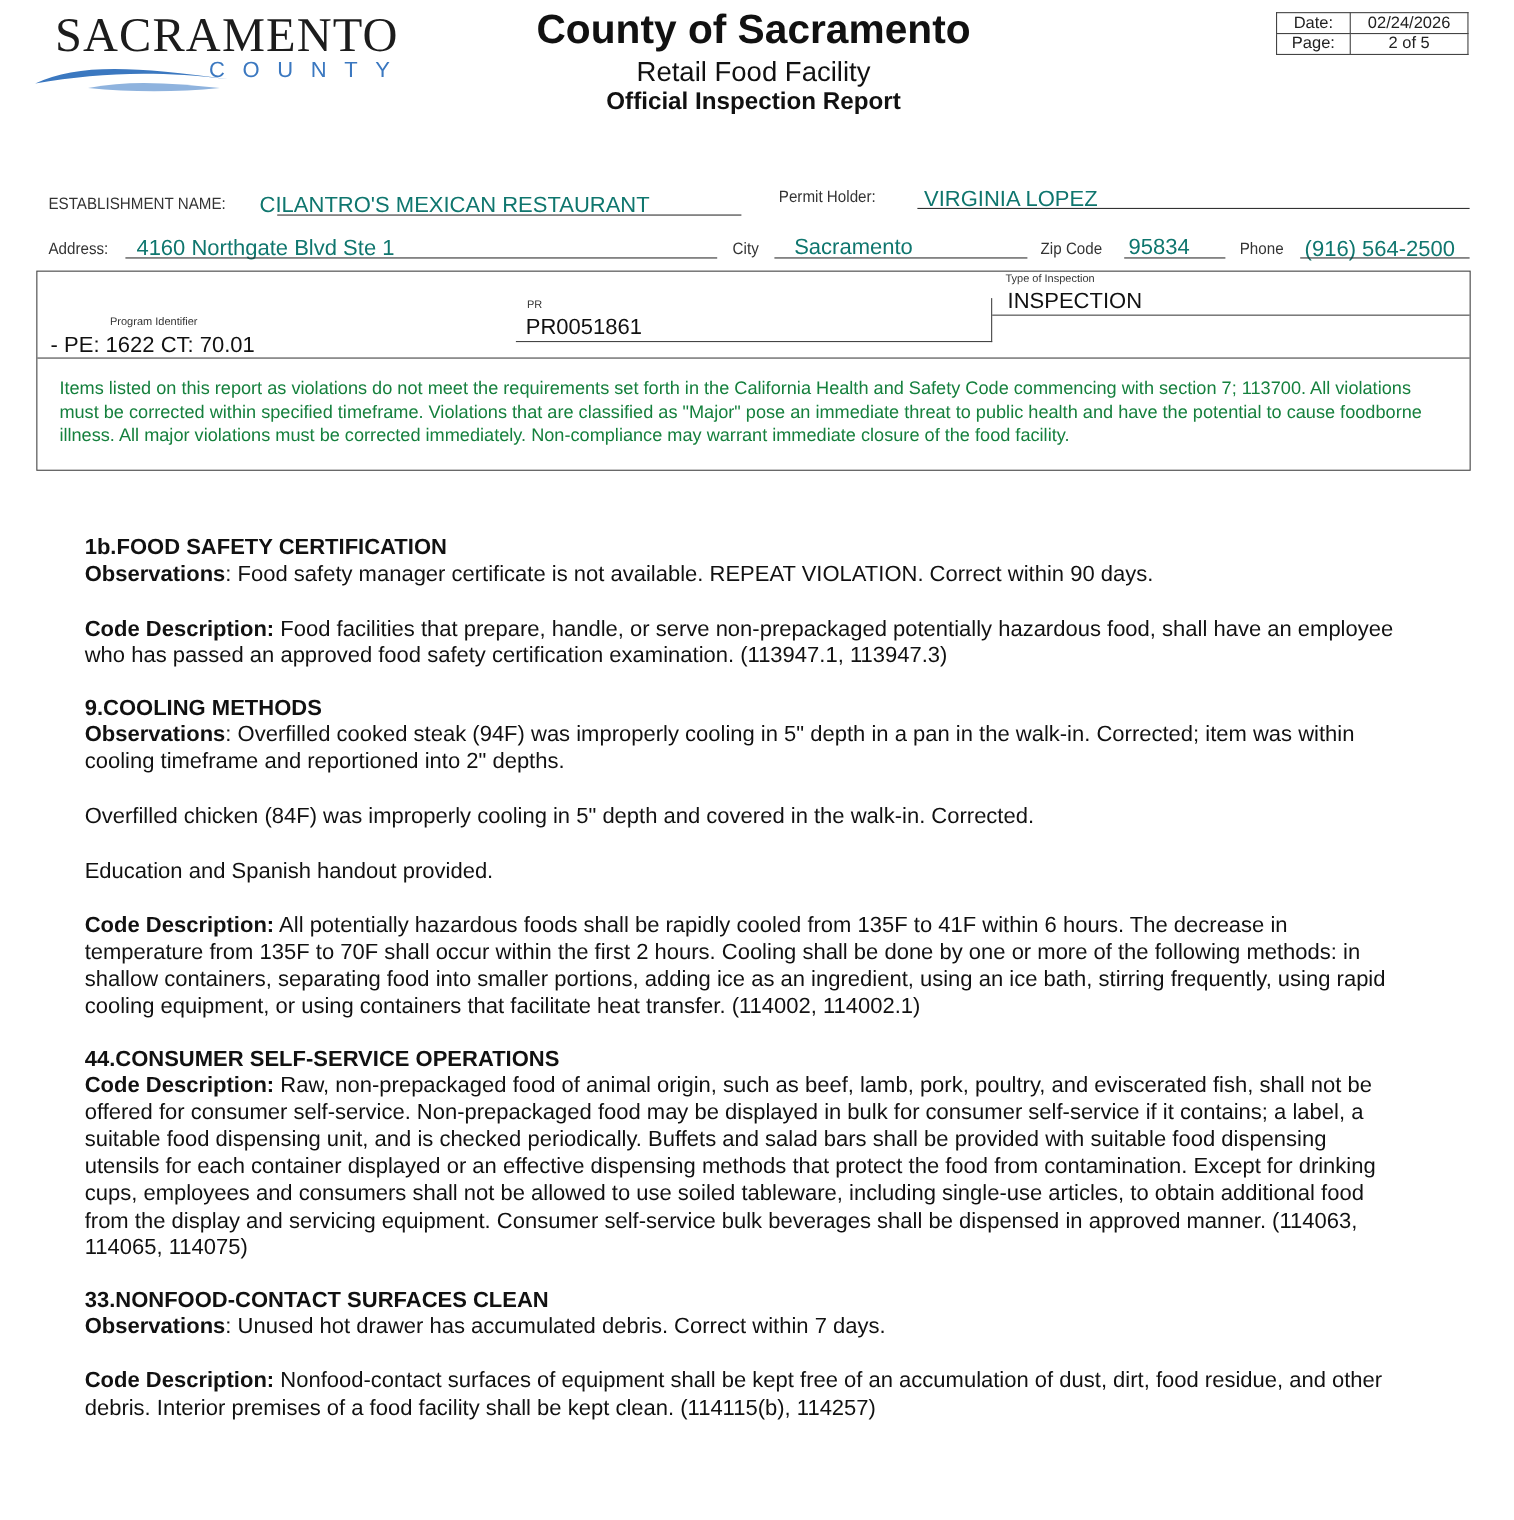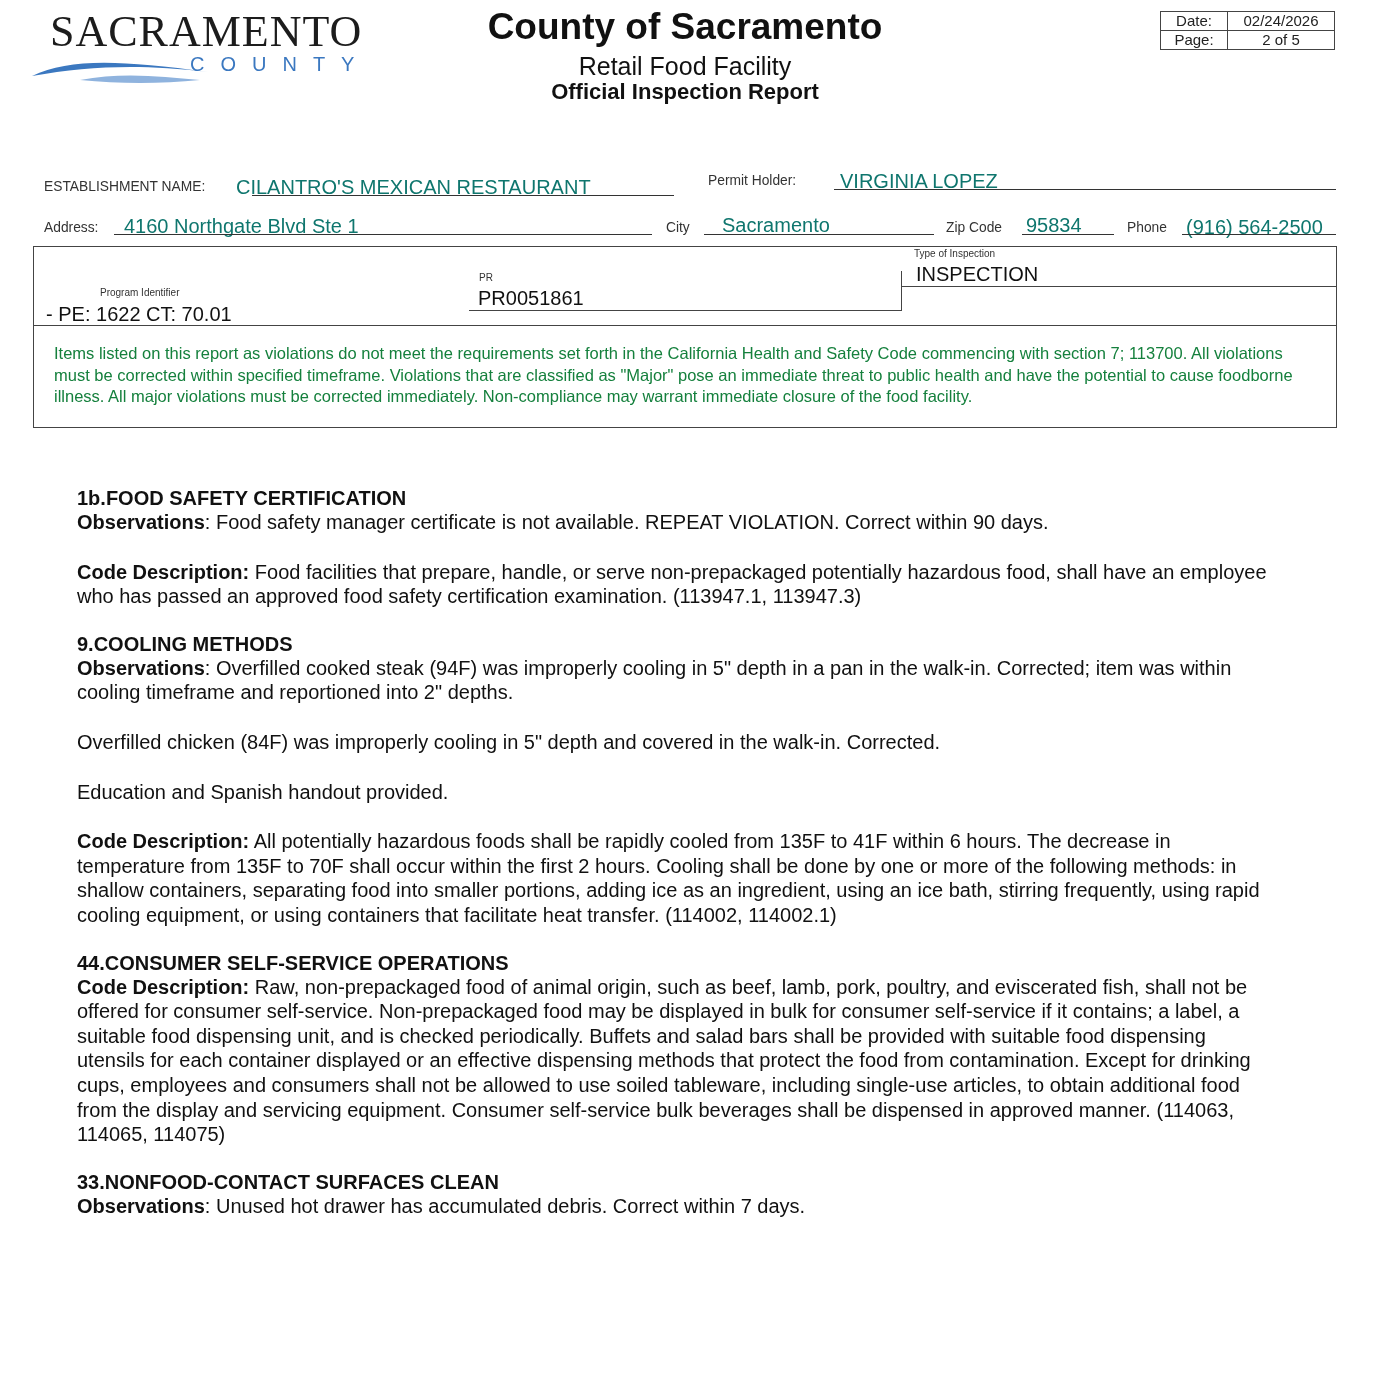--- a/index.html
+++ b/index.html
@@ -125,14 +125,15 @@
       <p class="v-para">Education and Spanish handout provided.</p>
       <p class="v-para"><b>Code Description:</b><span> All potentially hazardous foods shall be rapidly cooled from 135F to 41F within 6 hours.  The decrease in temperature from 135F to 70F shall occur within the first 2 hours. Cooling shall be done  by one or more of the following methods: in shallow containers, separating food into smaller portions, adding ice as an ingredient, using an ice bath, stirring frequently, using rapid cooling equipment, or using containers that facilitate heat transfer. (114002, 114002.1)</span></p>
     </div>
     <div class="violation">
       <div class="v-title">44.CONSUMER SELF-SERVICE OPERATIONS</div>
       <p class="v-para"><b>Code Description:</b><span> Raw, non-prepackaged food of animal origin, such as beef, lamb, pork, poultry, and eviscerated fish, shall not be offered for consumer self-service. Non-prepackaged food may be displayed in bulk for consumer self-service if it contains; a label, a suitable food dispensing unit, and is checked periodically. Buffets and salad bars shall be provided with suitable food dispensing utensils for each container displayed or an effective dispensing methods that protect the food from contamination. Except for drinking cups, employees and consumers shall not be allowed to use soiled tableware, including single-use articles, to obtain additional food from the display and servicing equipment. Consumer self-service bulk beverages shall be dispensed in approved manner. (114063, 114065, 114075)</span></p>
     </div>
     <div class="violation">
       <div class="v-title">33.NONFOOD-CONTACT SURFACES CLEAN</div>
       <p class="v-para"><b>Observations</b><span>: Unused hot drawer has accumulated debris. Correct within 7 days.</span></p>
+      <p class="v-para"><b>Code Description:</b><span> Nonfood-contact surfaces of equipment shall be kept free of an accumulation of dust, dirt, food residue, and other debris. Interior premises of a food facility shall be kept clean. (114115(b), 114257)</span></p>
     </div>
   </div>
 
 </body></html>

